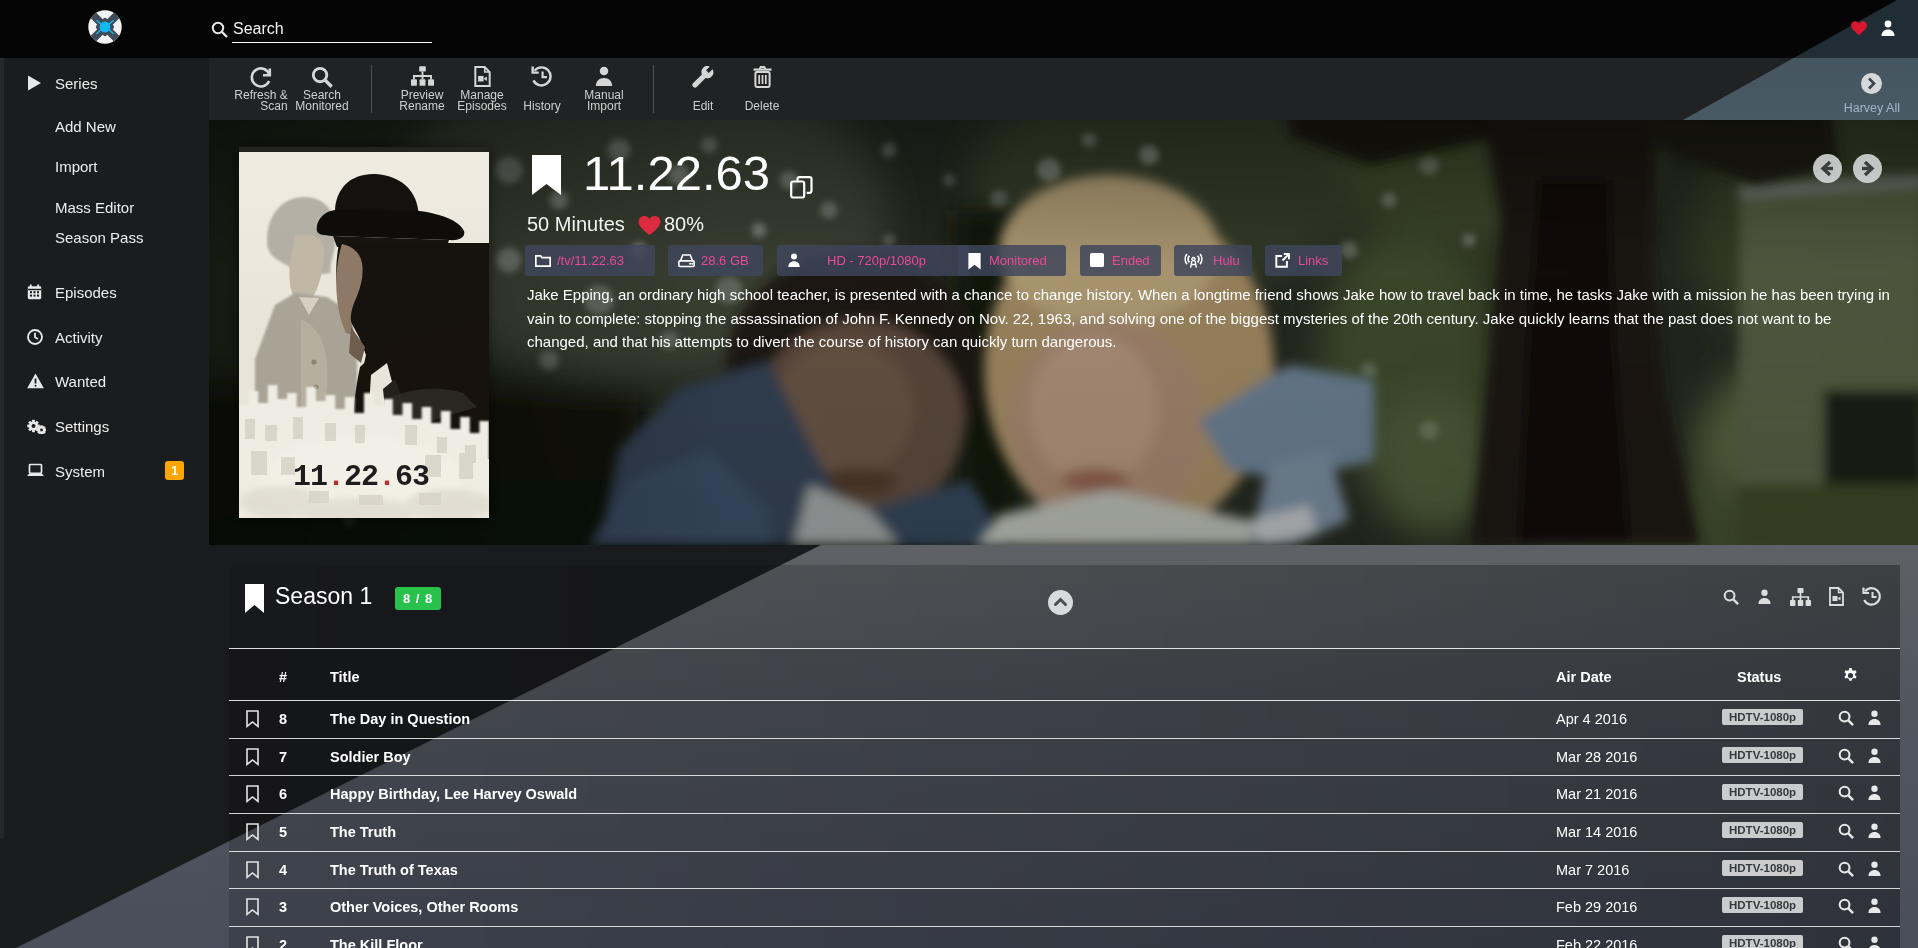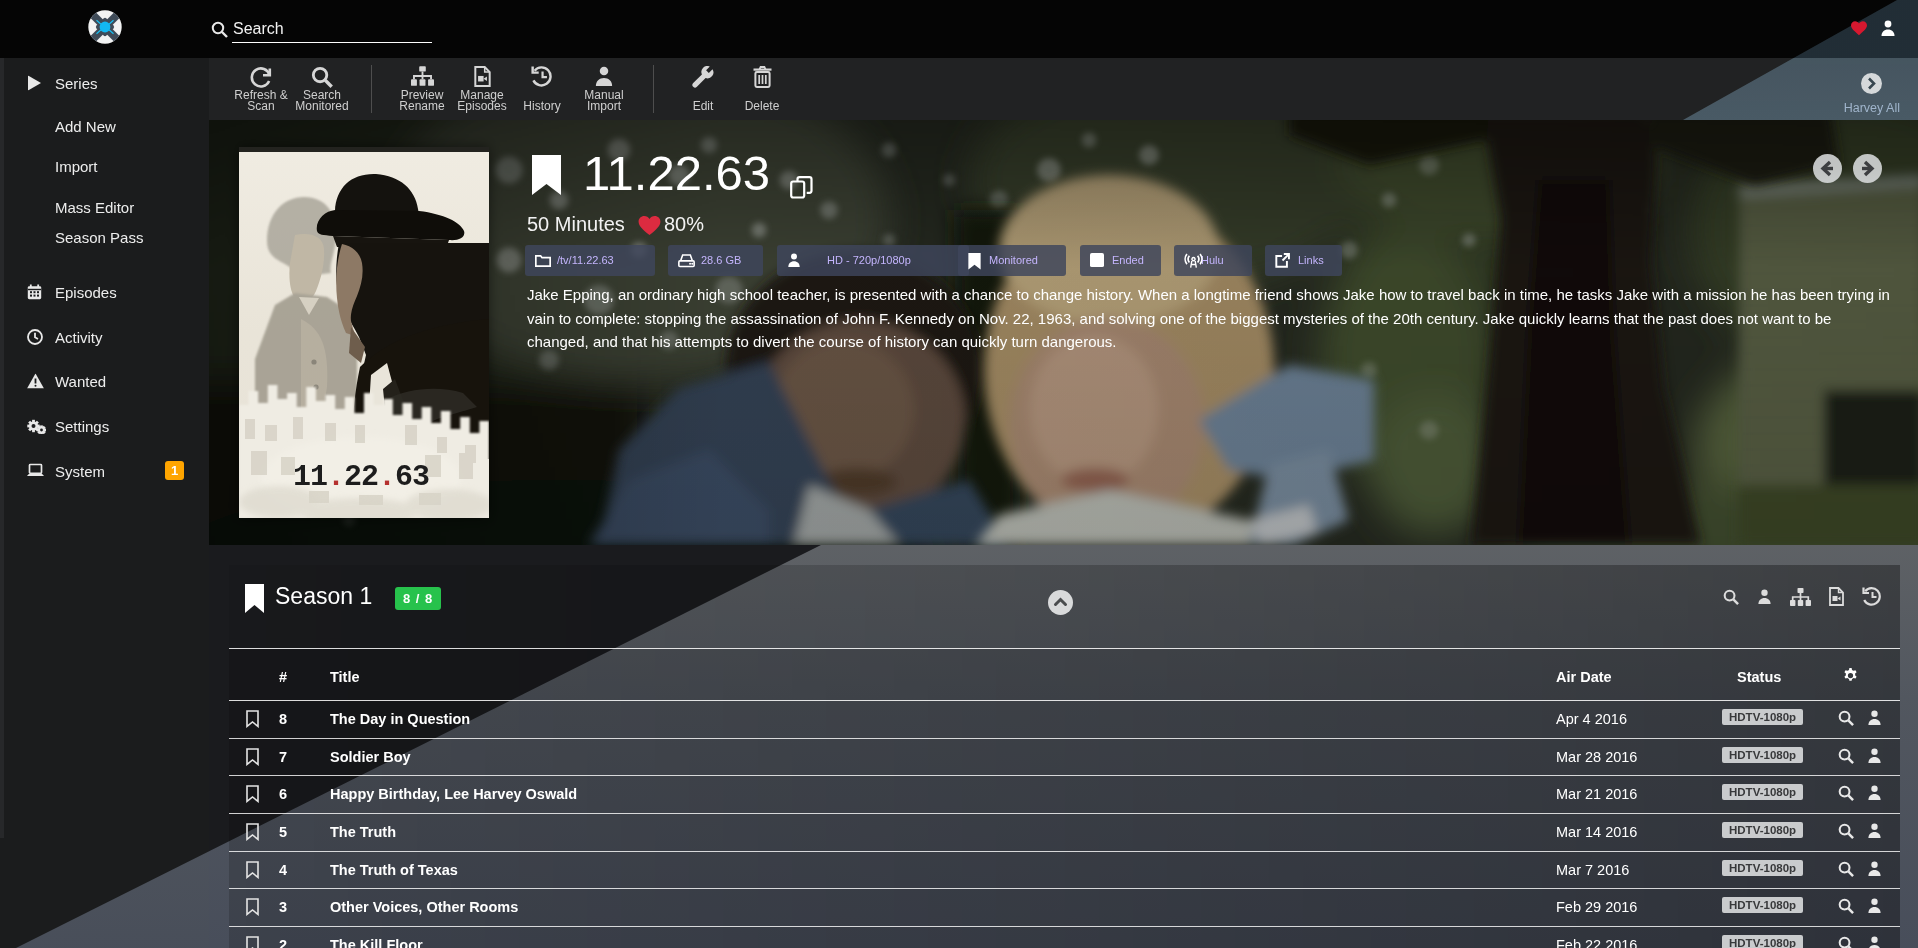--- a/index.html
+++ b/index.html
@@ -48,21 +48,21 @@
 #heroc { position:absolute; left:318px; top:0; width:1380px; height:425px; color:#fff; }
 #title-bm { position:absolute; left:5px; top:35px; }
 #title-txt { position:absolute; left:56px; top:28px; font-size:49px; line-height:50px; font-weight:400; color:#fff; }
 #title-copy { position:absolute; left:263px; top:56px; }
 #meta-row { position:absolute; left:0; top:93px; font-size:20px; color:#f2f2f2; }
 #meta-row .hm { position:absolute; left:0; top:0; white-space:nowrap; }
 #meta-row .hheart { position:absolute; left:111px; top:3px; }
 #meta-row .hpct { position:absolute; left:137px; top:0; }
 #chips { position:absolute; left:0; top:125px; height:31px; }
 .chip { position:absolute; top:0; height:31px; background:rgba(62,70,91,0.83); border-radius:3px;
-  color:#c4b5fd; font-size:11px; line-height:31px; padding:0 8px 0 30px; white-space:nowrap; overflow:hidden; box-sizing:border-box; }
+  color:#ec4899; font-size:13px; line-height:31px; padding:0 8px 0 30px; white-space:nowrap; overflow:hidden; box-sizing:border-box; }
 .chip svg { position:absolute; left:10px; top:8px; }
 #desc { position:absolute; left:0; top:163px; width:1366px; font-size:15px; line-height:23.5px; color:#fff; font-weight:400; }
 .heroarrow { position:absolute; top:34px; width:29px; height:29px; border-radius:50%; background:rgba(222,224,226,0.85); z-index:5; }
 .heroarrow svg { position:absolute; left:5px; top:5px; }
 
 
 #season { position:absolute; left:229px; top:565px; width:1671px; z-index:3; }
 #shead { position:relative; height:84px; background:linear-gradient(90deg, rgba(0,0,0,0.08), rgba(0,0,0,0.34)); border-bottom:1.5px solid rgba(255,255,255,0.85); }
 #shead .sbm { position:absolute; left:16px; top:19px; }
 #shead .stxt { position:absolute; left:46px; top:18px; font-size:23px; color:#fff; }
@@ -319,21 +319,21 @@
           <div class="chip" style="left:250px;width:192px;padding-left:50px;"><svg width="14" height="14" viewBox="0 0 16 16">
               <circle cx="8" cy="4" r="3.4" fill="#fff"></circle>
               <path d="M1.5 16 c0-4 2.7-6.5 6.5-6.5 s6.5 2.5 6.5 6.5 Z" fill="#fff"></path>
             </svg>HD - 720p/1080p</div>
           <div class="chip" style="left:431px;width:108px;padding-left:31px;"><svg width="13" height="17" viewBox="0 0 13 18">
               <path d="M0 0 H13 V17.6 L6.5 12.4 L0 17.6 Z" fill="#fff"></path>
             </svg>Monitored</div>
           <div class="chip" style="left:553px;width:81px;padding-left:32px;"><svg width="14" height="14" viewBox="0 0 15 15">
               <rect x="0" y="0" width="15" height="15" rx="2" fill="#fff"></rect>
             </svg>Ended</div>
-          <div class="chip" style="left:647px;width:78px;padding-left:27px;"><svg width="19" height="16" viewBox="0 0 20 17">
+          <div class="chip" style="left:647px;width:78px;padding-left:39px;"><svg width="19" height="16" viewBox="0 0 20 17">
               <path d="M10 4.8 a1.7 1.7 0 1 0 0.01 0 M8.2 8.5 L7 15.5 M11.8 8.5 L13 15.5 M8.3 12.3 h3.4" stroke="#fff" stroke-width="1.5" fill="none"></path>
               <path d="M5.6 3 a5.6 5.6 0 0 0 0 7 M14.4 3 a5.6 5.6 0 0 1 0 7" stroke="#fff" stroke-width="1.8" fill="none"></path>
               <path d="M3 1 a9 9 0 0 0 0 11 M17 1 a9 9 0 0 1 0 11" stroke="#fff" stroke-width="1.8" fill="none"></path>
             </svg>Hulu</div>
           <div class="chip" style="left:738px;width:77px;padding-left:33px;"><svg width="15" height="15" viewBox="0 0 17 17">
               <path d="M13.5 9 V15.5 H1.5 V3.5 H8" fill="none" stroke="#fff" stroke-width="2.2"></path>
               <path d="M10 1.2 H15.8 V7" fill="none" stroke="#fff" stroke-width="2.2"></path>
               <path d="M15.5 1.5 L8.5 8.5" stroke="#fff" stroke-width="2.2"></path>
             </svg>Links</div>
         </div>
@@ -553,21 +553,21 @@
     <svg width="16" height="15" viewBox="0 0 24 22" style="margin-right:9px;">
         <path d="M12 21 C5 15 0 11 0 6.2 C0 2.6 2.8 0 6.2 0 C8.6 0 10.9 1.4 12 3.4 C13.1 1.4 15.4 0 17.8 0 C21.2 0 24 2.6 24 6.2 C24 11 19 15 12 21 Z" fill="#d7182f"></path>
       </svg>
     <svg width="16" height="16" viewBox="0 0 16 16">
         <circle cx="8" cy="4" r="3.4" fill="#fff"></circle>
         <path d="M1.5 16 c0-4 2.7-6.5 6.5-6.5 s6.5 2.5 6.5 6.5 Z" fill="#fff"></path>
       </svg>
   </div>
 
   <div id="toolbar">
-      <div class="tbtn" style="left:7px;width:90px;">
+      <div class="tbtn" style="left:7px;width:90px;text-align:right;">
         <div style="height:32px;padding-top:8px;">
           <svg width="24" height="22" viewBox="0 0 24 22">
             <path d="M20.5 9 a9 9 0 1 0 -0.4 6" fill="none" stroke="#d6d6d6" stroke-width="2.6"></path>
             <path d="M20.8 2.5 V9.3 H14" fill="none" stroke="#d6d6d6" stroke-width="2.6"></path>
           </svg>
         </div>
         <div class="lbl">Refresh &amp;
 Scan</div>
       </div>
       <div class="tbtn" style="left:68px;width:90px;">

